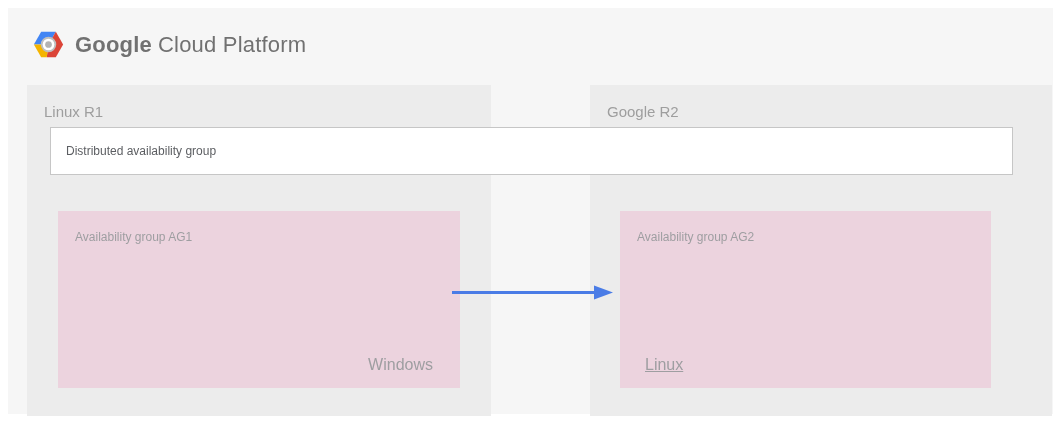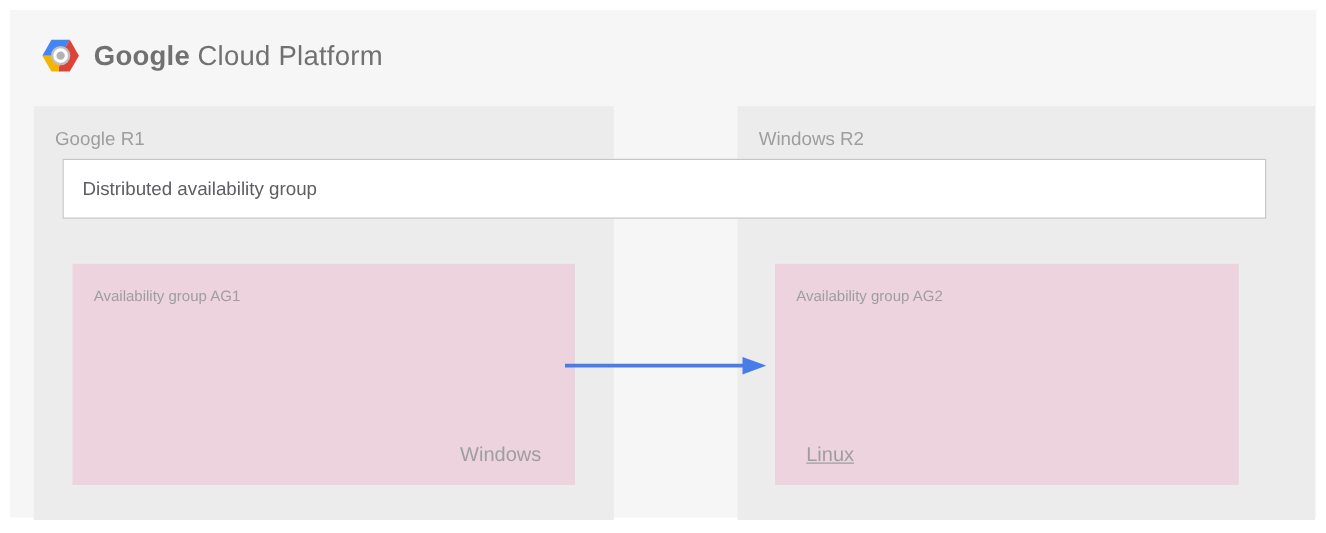--- a/index.html
+++ b/index.html
@@ -59,21 +59,21 @@
     position: absolute;
     left: 50px; top: 127px;
     width: 961px; height: 46px;
     background: #ffffff;
     border: 1px solid #c6c6c6;
     display: flex;
     align-items: center;
   }
   .dag-label {
     margin-left: 15px;
-    font-size: 15px;
+    font-size: 12px;
     color: #5c5e62;
   }
 
   
   .ag-box {
     position: absolute;
     top: 203px;
     height: 177px;
     background: #ecd3de;
   }
@@ -117,29 +117,29 @@
           <circle cx="18" cy="18" r="6.8" fill="#ffffff"></circle>
           <circle cx="18" cy="18" r="3.9" fill="#b3b3b3"></circle>
         </svg>
       </span>
       <span class="brand-text">
         <span class="brand-google">Google</span><span class="brand-suffix">Cloud Platform</span>
       </span>
     </div>
 
     <div class="region region-r1">
-      <div class="region-label">Google R1</div>
+      <div class="region-label">Linux R1</div>
       <div class="ag-box ag1" style="left:31px; top:126px;">
         <div class="ag-label">Availability group AG1</div>
         <div class="os-label os-right">Windows</div>
       </div>
     </div>
 
     <div class="region region-r2">
-      <div class="region-label">Windows R2</div>
+      <div class="region-label">Google R2</div>
       <div class="ag-box ag2" style="left:30px; top:126px;">
         <div class="ag-label">Availability group AG2</div>
         <div class="os-label os-left">Linux</div>
       </div>
     </div>
 
     <div class="dag-box" style="left:42px; top:119px;">
       <span class="dag-label">Distributed availability group</span>
     </div>
 

